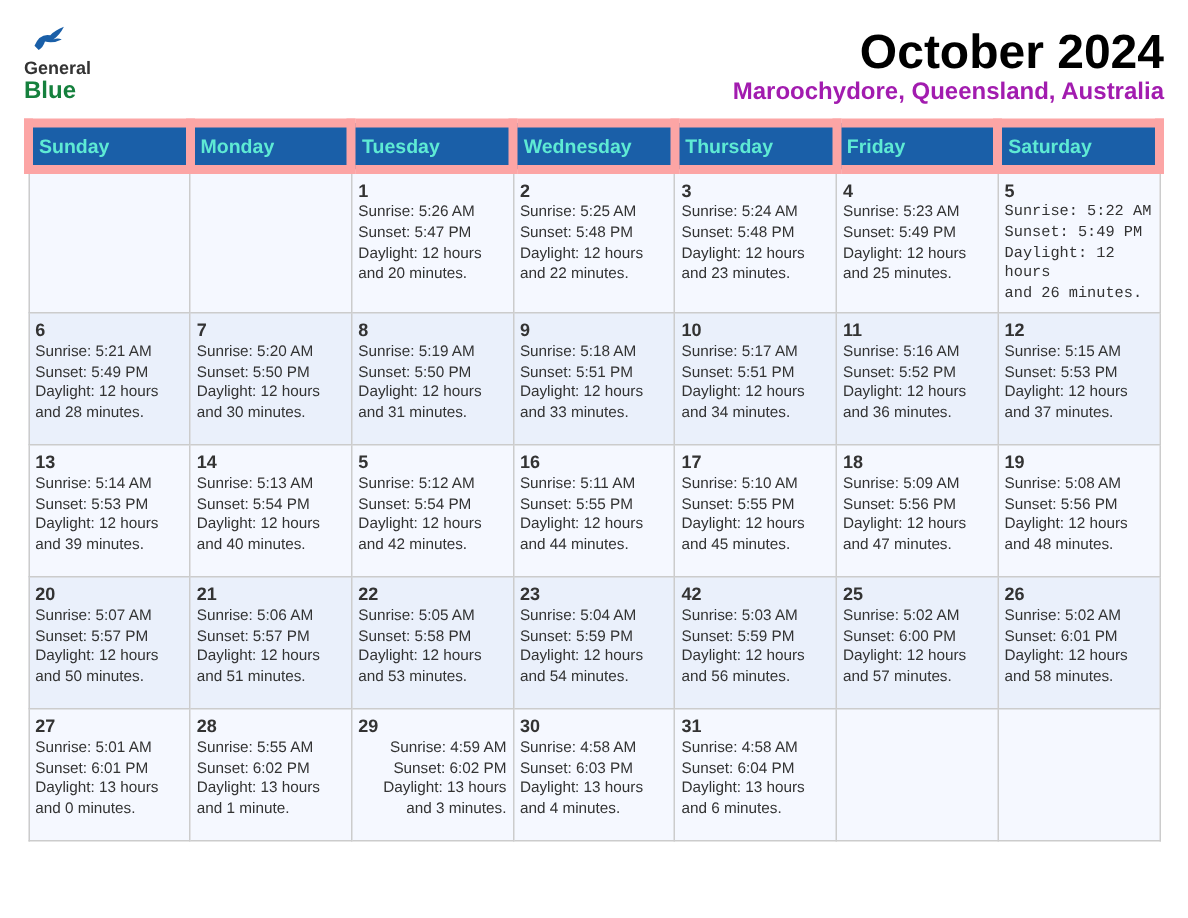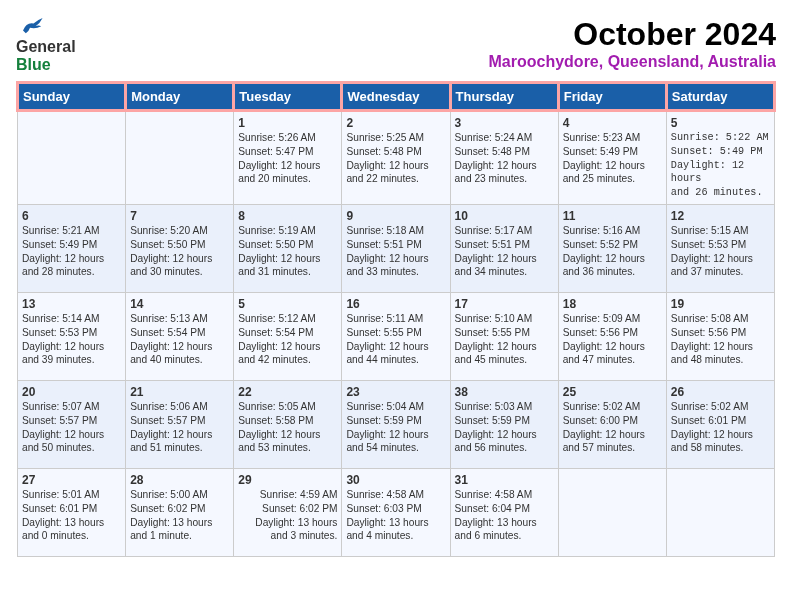--- a/index.html
+++ b/index.html
@@ -38,26 +38,26 @@
       font-weight: bold;
       color: #a21caf;
     }
     table {
       width: 100%;
       border-collapse: collapse;
       table-layout: fixed;
     }
     thead tr th {
       background: #1a5fa8;
-      color: #ffffff;
+      color: #5eead4;
       font-size: 13px;
       font-weight: bold;
       padding: 5px 4px;
       text-align: left;
-      border: 3px solid #fca5a5;
+      border: 6px solid #fca5a5;
     }
     tbody tr td {
       border: 1px solid #ccc;
       vertical-align: top;
       padding: 4px 4px;
       font-size: 10.5px;
       color: #333;
       height: 88px;
     }
     tbody tr:nth-child(odd) td {
@@ -80,21 +80,21 @@
 </head>
 <body>
 
 <div class="header">
   <div class="logo">
     <div>
       <svg class="logo-bird" viewBox="0 0 40 30" xmlns="http://www.w3.org/2000/svg">
         <path d="M10,20 Q15,8 25,10 Q30,5 38,2 Q34,10 28,14 Q32,12 36,14 Q28,18 20,16 Q18,22 14,24 Z" fill="#1a5fa8"></path>
       </svg>
       <div style="display:flex; flex-direction:column; line-height:1.1; margin-top:-4px;">
-        <span style="font-size:16px; font-weight:bold; color:#333;">General</span>
+        <span style="font-size:12px; font-weight:bold; color:#333;">General</span>
         <span style="font-size:16px; font-weight:bold; color:#15803d;">Blue</span>
       </div>
     </div>
   </div>
   <div class="title-block">
     <h1>October 2024</h1>
     <h2>Maroochydore, Queensland, Australia</h2>
   </div>
 </div>
 
@@ -275,21 +275,21 @@
 and 53 minutes.</div>
         </td>
         <td>
           <span class="day-num">23</span>
           <div class="day-info" style="white-space: pre-line;">Sunrise: 5:04 AM
 Sunset: 5:59 PM
 Daylight: 12 hours
 and 54 minutes.</div>
         </td>
         <td>
-          <span class="day-num">38</span>
+          <span class="day-num">42</span>
           <div class="day-info" style="white-space: pre-line;">Sunrise: 5:03 AM
 Sunset: 5:59 PM
 Daylight: 12 hours
 and 56 minutes.</div>
         </td>
         <td>
           <span class="day-num">25</span>
           <div class="day-info" style="white-space: pre-line;">Sunrise: 5:02 AM
 Sunset: 6:00 PM
 Daylight: 12 hours
@@ -306,21 +306,21 @@
       <tr>
         <td>
           <span class="day-num">27</span>
           <div class="day-info" style="white-space: pre-line;">Sunrise: 5:01 AM
 Sunset: 6:01 PM
 Daylight: 13 hours
 and 0 minutes.</div>
         </td>
         <td>
           <span class="day-num">28</span>
-          <div class="day-info" style="white-space: pre-line;">Sunrise: 5:00 AM
+          <div class="day-info" style="white-space: pre-line;">Sunrise: 5:55 AM
 Sunset: 6:02 PM
 Daylight: 13 hours
 and 1 minute.</div>
         </td>
         <td>
           <span class="day-num">29</span>
           <div class="day-info" style="white-space: pre-line; text-align: right;">Sunrise: 4:59 AM
 Sunset: 6:02 PM
 Daylight: 13 hours
 and 3 minutes.</div>

